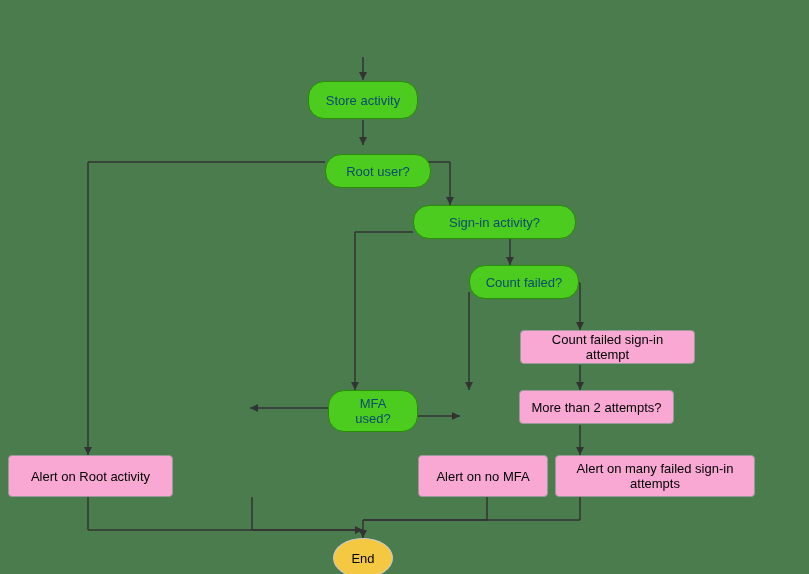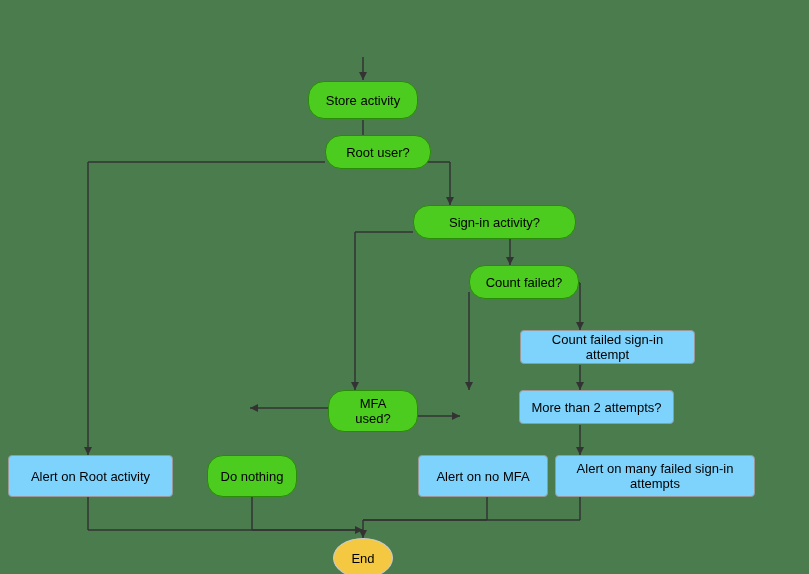--- a/index.html
+++ b/index.html
@@ -39,24 +39,24 @@
       width: 60px;
       height: 40px;
       border: 1px solid #ccc;
       font-size: 13px;
     }
     .node-green {
       background: #4ccc1e;
       border: 1px solid #2a8a0a;
       border-radius: 16px;
       padding: 6px 12px;
-      color: #000000;
+      color: #0c4a6e;
     }
     .node-white {
-      background: #7dd3fc;
+      background: #f9a8d4;
       border: 1px solid #999;
       border-radius: 4px;
       padding: 6px 10px;
       color: #000;
     }
   </style>
 </head>
 <body>
 
 <div class="flowchart-container">
@@ -123,21 +123,21 @@
 
     <line x1="363" y1="530" x2="363" y2="538" stroke="#333" stroke-width="1.5"></line>
     <polygon points="363,538 359,530 367,530" fill="#333"></polygon>
   </svg>
 
 
   <div class="node node-green" style="left: 308px; top: 81px; width: 110px; height: 38px;">
     <span>Store activity</span>
   </div>
 
-  <div class="node node-green" style="left: 325px; top: 135px; width: 106px; height: 34px;">
+  <div class="node node-green" style="left: 325px; top: 154px; width: 106px; height: 34px;">
     <span>Root user?</span>
   </div>
 
   <div class="node node-green" style="left: 413px; top: 205px; width: 163px; height: 34px;">
     <span>Sign-in activity?</span>
   </div>
 
   <div class="node node-green" style="left: 469px; top: 265px; width: 110px; height: 34px;">
     <span>Count failed?</span>
   </div>
@@ -151,23 +151,20 @@
   </div>
 
   <div class="node node-white" style="left: 519px; top: 390px; width: 155px; height: 34px;">
     <span>More than 2 attempts?</span>
   </div>
 
   <div class="node node-white" style="left: 8px; top: 455px; width: 165px; height: 42px;">
     <span>Alert on Root activity</span>
   </div>
 
-  <div class="node node-green" style="left: 207px; top: 455px; width: 90px; height: 42px;">
-    <span>Do nothing</span>
-  </div>
 
   <div class="node node-white" style="left: 418px; top: 455px; width: 130px; height: 42px;">
     <span>Alert on no MFA</span>
   </div>
 
   <div class="node node-white" style="left: 555px; top: 455px; width: 200px; height: 42px; font-size: 13px;">
     <span>Alert on many failed sign-in attempts</span>
   </div>
 
   <div class="node node-oval" style="left: 333px; top: 538px; width: 60px; height: 40px;">

